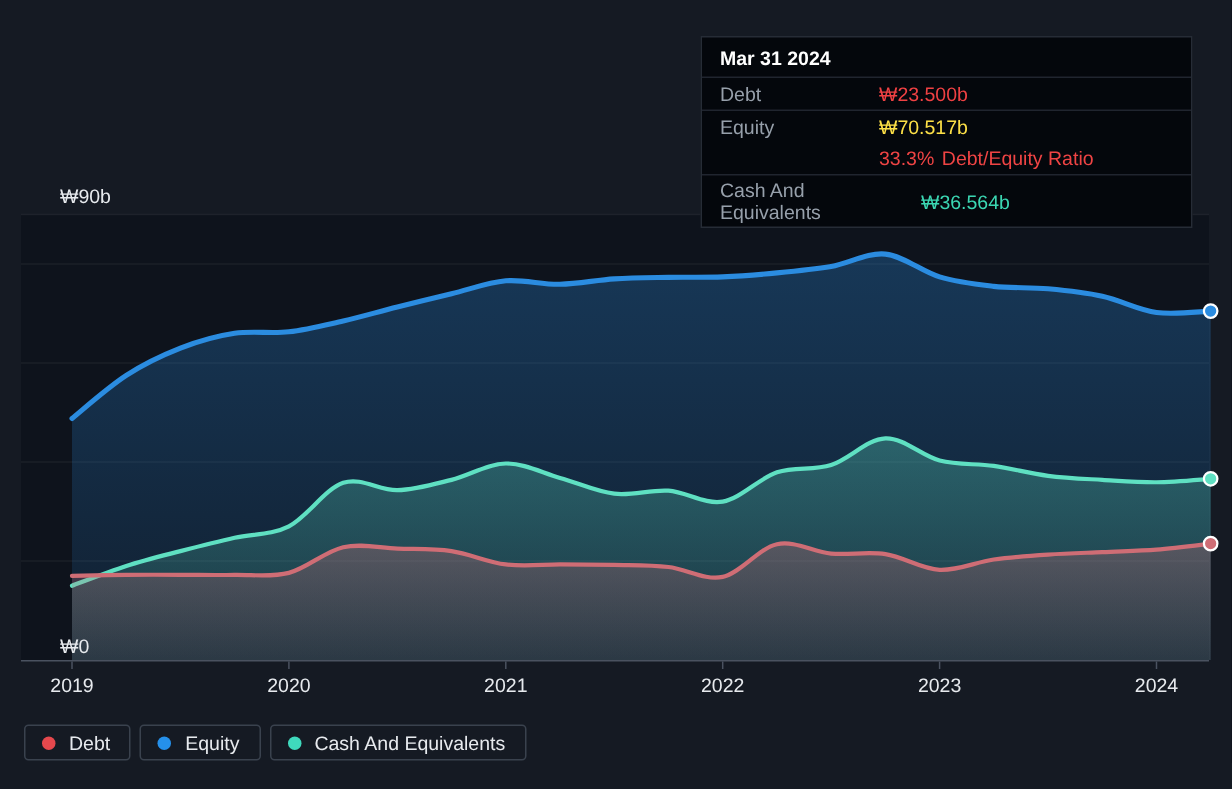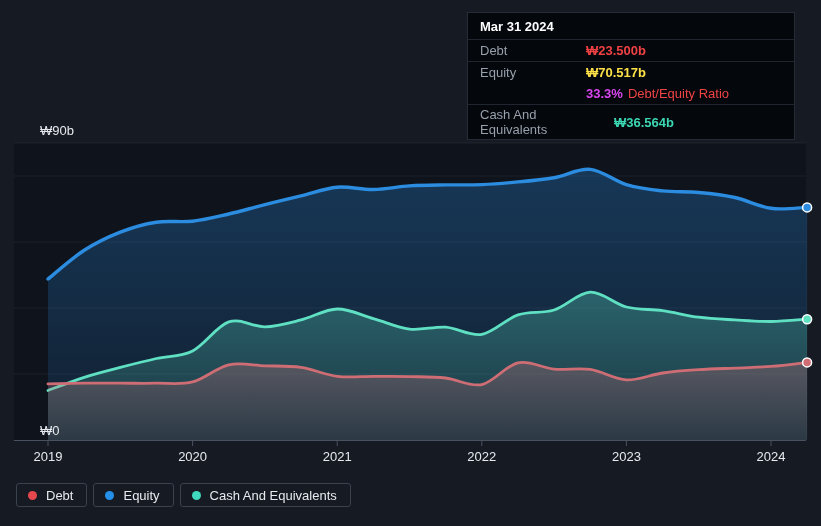--- a/index.html
+++ b/index.html
@@ -13,36 +13,36 @@
   #chart-svg{position:absolute;left:0;top:0;}
   .y-label{
     position:absolute;left:40px;
     color:#e7eaee;font-size:13px;line-height:13px;
   }
   .y-top{top:124px;}
   .y-bottom{top:424px;}
 
   
   .tooltip{
-    position:absolute;left:467px;top:12px;width:328px;
+    position:absolute;left:467px;top:24px;width:328px;
     background:#04070c;border:1px solid #262c36;
     font-size:13px;box-sizing:border-box;z-index:5;
   }
   .tt-title{
     padding:6px 12px 5px;color:#ffffff;font-weight:bold;
     border-bottom:1px solid #20252f;
   }
   .tt-row{display:flex;align-items:center;padding:2px 12px;min-height:17px;}
   .tt-row.bordered{border-bottom:1px solid #20252f;}
   .tt-label{width:106px;flex-shrink:0;color:#97a0ab;}
-  .tt-value{font-weight:bold;text-align:right;}
+  .tt-value{font-weight:normal;text-align:right;}
   .v-debt{color:#ef4143;}
   .v-equity{color:#fde047;}
   .v-cash{color:#3bd6b2;margin-left:28px;}
-  .tt-ratio-pct{color:#d946ef;font-weight:bold;}
+  .tt-ratio-pct{color:#ef4444;font-weight:normal;}
   .tt-ratio-label{color:#ef4444;margin-left:5px;}
 
   
   .legend{
     position:absolute;left:16px;top:483px;
     display:flex;gap:6px;z-index:4;
   }
   .chip{
     display:flex;align-items:center;gap:9px;
     height:24px;padding:0 13px 0 11px;

